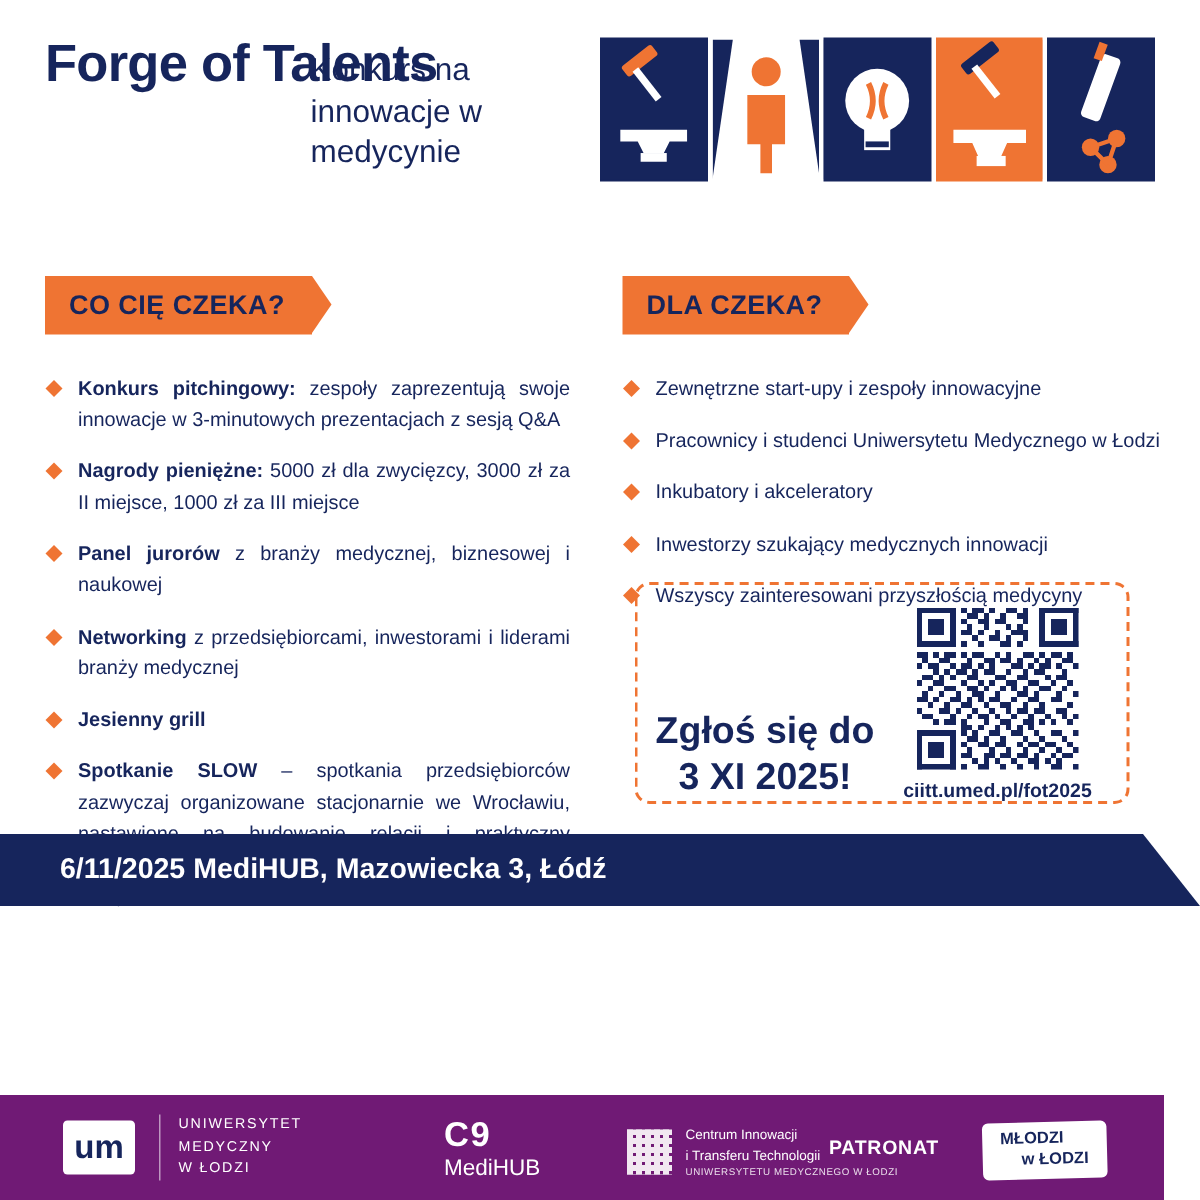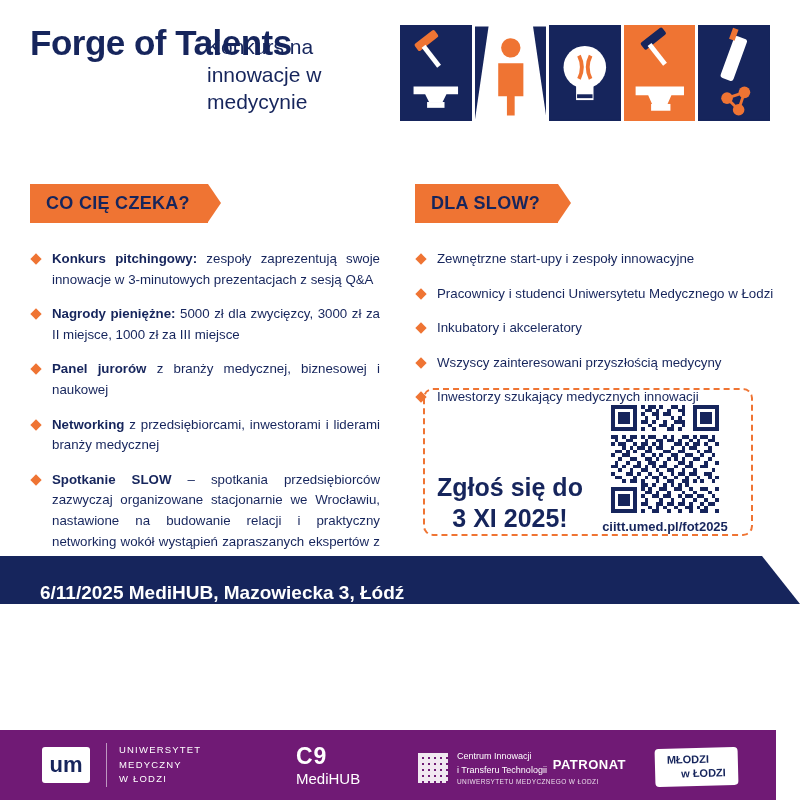--- a/index.html
+++ b/index.html
@@ -96,21 +96,21 @@
   .qr-link {
     font-size: 13px; font-weight: bold; color: #16255c;
     margin-top: 6px;
   }
 
   
   .date-bar {
     position: absolute; left: 0; top: 556px;
     width: 800px; height: 48px;
     background: #16255c;
-    display: flex; align-items: flex-end;
+    display: flex; align-items: center;
   }
   .date-bar .txt {
     color: #ffffff; font-weight: bold; font-size: 19px;
     padding-left: 40px;
   }
   .date-bar::after {
     content: ""; position: absolute; right: 0; top: 0;
     width: 0; height: 0;
     border-top: 48px solid #ffffff;
     border-left: 38px solid transparent;
@@ -224,32 +224,33 @@
     </div>
   </div>
 
   <div class="col-left">
     <div class="sec-head">CO CIĘ CZEKA?</div>
     <ul class="bullets left-list">
       <li><b>Konkurs pitchingowy:</b><span> zespoły zaprezentują swoje innowacje w 3-minutowych prezentacjach z sesją Q&amp;A</span></li>
       <li><b>Nagrody pieniężne:</b><span> 5000 zł dla zwycięzcy, 3000 zł za II miejsce, 1000 zł za III miejsce</span></li>
       <li><b>Panel jurorów</b><span> z branży medycznej, biznesowej i naukowej</span></li>
       <li><b>Networking</b><span> z przedsiębiorcami, inwestorami i liderami branży medycznej</span></li>
+      <li><b>Jesienny grill</b><span></span></li>
       <li><b>Spotkanie SLOW</b><span> – spotkania przedsiębiorców zazwyczaj organizowane stacjonarnie we Wrocławiu, nastawione na budowanie relacji i praktyczny networking wokół wystąpień zapraszanych ekspertów z różnych branż.</span></li>
     </ul>
   </div>
 
   <div class="col-right">
-    <div class="sec-head">DLA SLOW?</div>
+    <div class="sec-head">DLA CZEKA?</div>
     <ul class="bullets right-list">
       <li>Zewnętrzne start-upy i zespoły innowacyjne</li>
       <li>Pracownicy i studenci Uniwersytetu Medycznego w Łodzi</li>
       <li>Inkubatory i akceleratory</li>
+      <li>Inwestorzy szukający medycznych innowacji</li>
       <li>Wszyscy zainteresowani przyszłością medycyny</li>
-      <li>Inwestorzy szukający medycznych innowacji</li>
     </ul>
   </div>
 
   <div class="cta">
     <div class="cta-text">Zgłoś się do 3 XI 2025!</div>
     <div class="qr-wrap">
       <div class="qr">
         <svg viewBox="0 0 29 29" width="108" height="108" shape-rendering="crispEdges">
           <rect width="29" height="29" fill="#ffffff"></rect>
           <g fill="#16255c">

